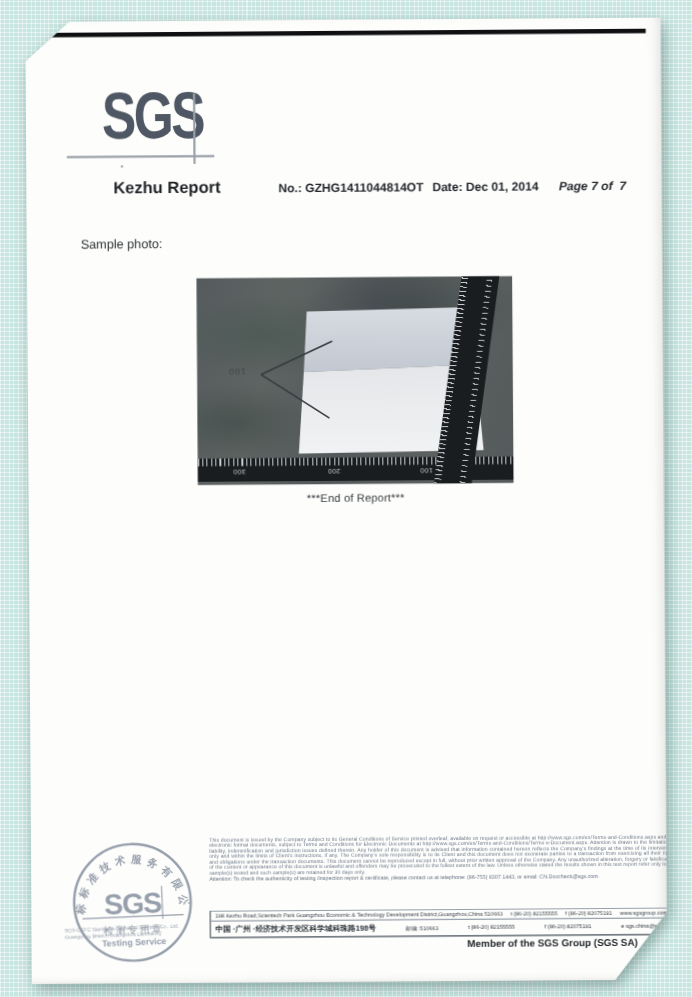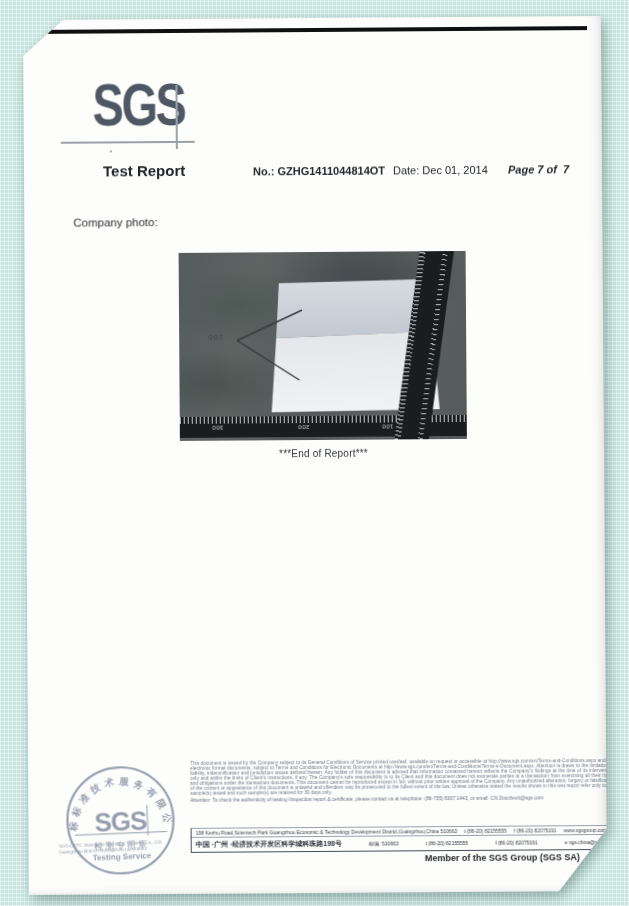--- a/index.html
+++ b/index.html
@@ -28,21 +28,21 @@
     position:absolute;left:69px;top:56px;
     font-size:60px;font-weight:bold;letter-spacing:-3px;color:#4e5763;
     transform:scaleX(0.78);transform-origin:left top;line-height:1;
   }
   .logo-hline{position:absolute;left:37px;top:122px;width:134px;height:1.5px;background:#9aa1a8;}
   .logo-vline{position:absolute;left:152px;top:66px;width:1.5px;height:64px;background:#9aa1a8;}
   .logo-dot{position:absolute;left:86px;top:131px;width:2px;height:2px;background:#8a8f94;border-radius:50%;}
 
   .h-title{position:absolute;left:79px;top:143px;font-size:15px;font-weight:bold;color:#1f2326;}
   .h-no{position:absolute;left:229px;top:147px;font-size:11px;font-weight:bold;color:#24282c;}
-  .h-date{position:absolute;left:369px;top:147px;font-size:11px;font-weight:normal;color:#24282c;}
+  .h-date{position:absolute;left:369px;top:147px;font-size:11px;font-weight:bold;color:#24282c;}
   .h-page{position:absolute;left:484px;top:147px;font-size:11px;font-weight:bold;color:#24282c;white-space:pre;font-style:italic;}
 
   .sample-label{position:absolute;left:49px;top:197px;font-size:11.5px;color:#2e3234;}
 
   
   .photo{
     position:absolute;left:154px;top:234px;width:287px;height:188px;overflow:hidden;
     background:
       radial-gradient(ellipse 120px 55px at 22% 28%, rgba(60,80,72,.45), transparent 70%),
       radial-gradient(ellipse 140px 60px at 68% 15%, rgba(35,45,50,.35), transparent 70%),
@@ -90,26 +90,26 @@
 <div class="page-wrap">
   <div class="page">
 
     <div class="scan-line"></div>
 
     <div class="sgs-logo">SGS</div>
     <div class="logo-hline"></div>
     <div class="logo-vline"></div>
     <div class="logo-dot"></div>
 
-    <div class="h-title">Test Report</div>
+    <div class="h-title">Kezhu Report</div>
     <div class="h-no">No.: GZHG1411044814OT</div>
     <div class="h-date">Date: Dec 01, 2014</div>
     <div class="h-page">Page 7 of  7</div>
 
-    <div class="sample-label">Company photo:</div>
+    <div class="sample-label">Sample photo:</div>
 
     <div class="photo">
       <svg width="287" height="188" viewBox="0 0 287 188">
         <defs>
           <linearGradient id="gTop" x1="0" y1="0" x2="0" y2="1">
             <stop offset="0" stop-color="#d7dce2"></stop>
             <stop offset="1" stop-color="#c2c8d1"></stop>
           </linearGradient>
           <linearGradient id="gBot" x1="0" y1="0" x2="0" y2="1">
             <stop offset="0" stop-color="#e4e6e9"></stop>

